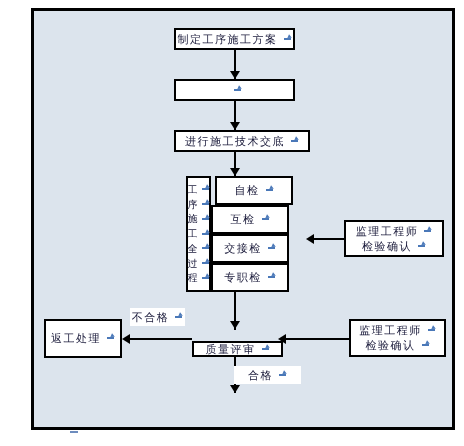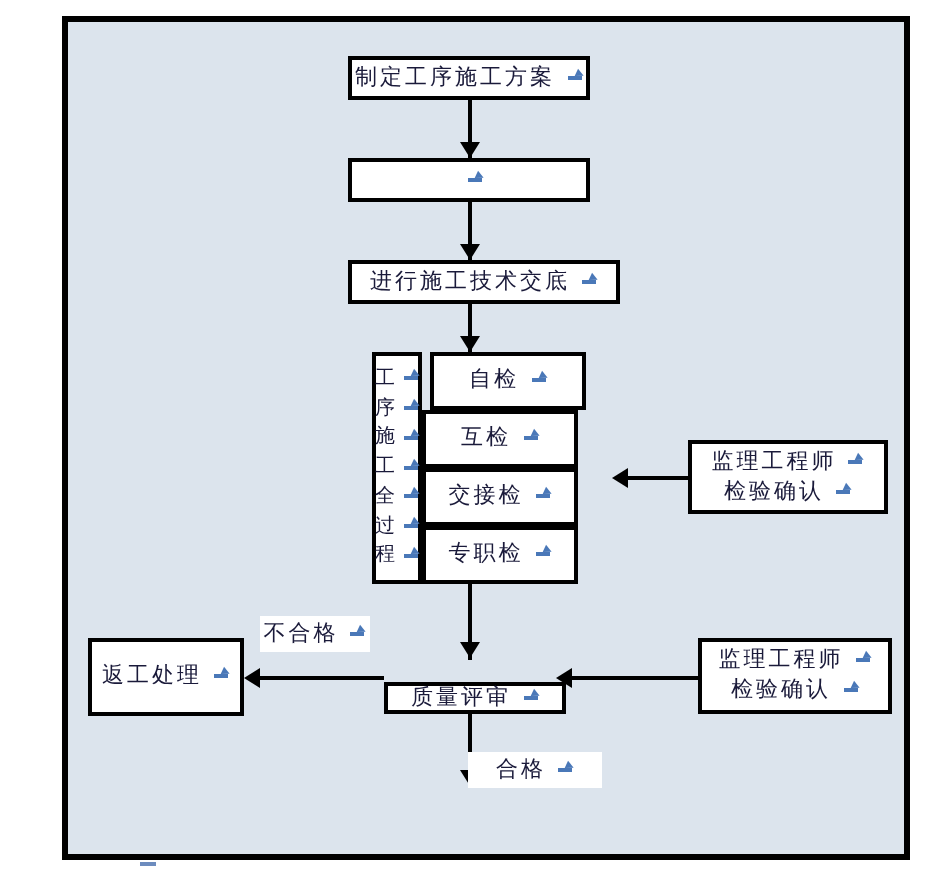--- a/index.html
+++ b/index.html
@@ -294,21 +294,21 @@
           <span class="ret"></span>
         </span>
     </div>
 
 
     <div class="chip" style="left:96px; top:297px; width:55px; height:18px;">
       <span>不合格</span>
         <span class="ret"></span>
     </div>
 
-    <div class="chip" style="left:200px; top:365px; width:67px; height:18px;">
+    <div class="chip" style="left:200px; top:355px; width:67px; height:18px;">
       <span>合格</span>
         <span class="ret"></span>
     </div>
 
     <div id="corner-mark"></div>
 
   </div>
 </div>
 
 </body></html>

